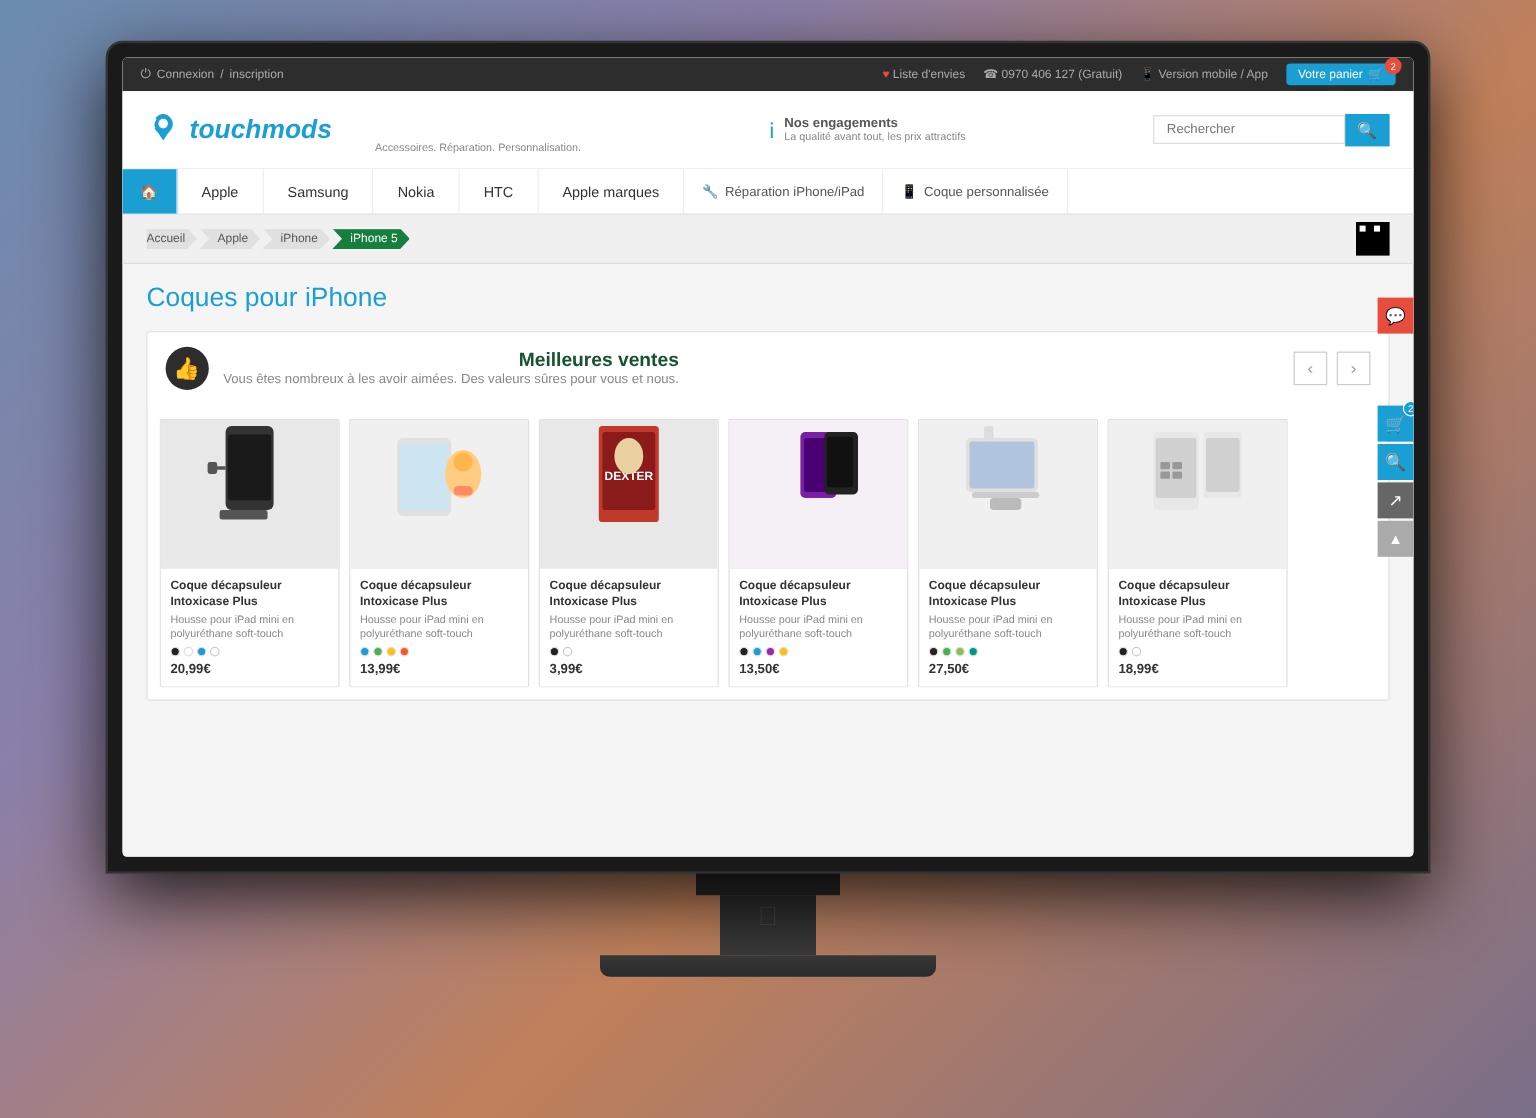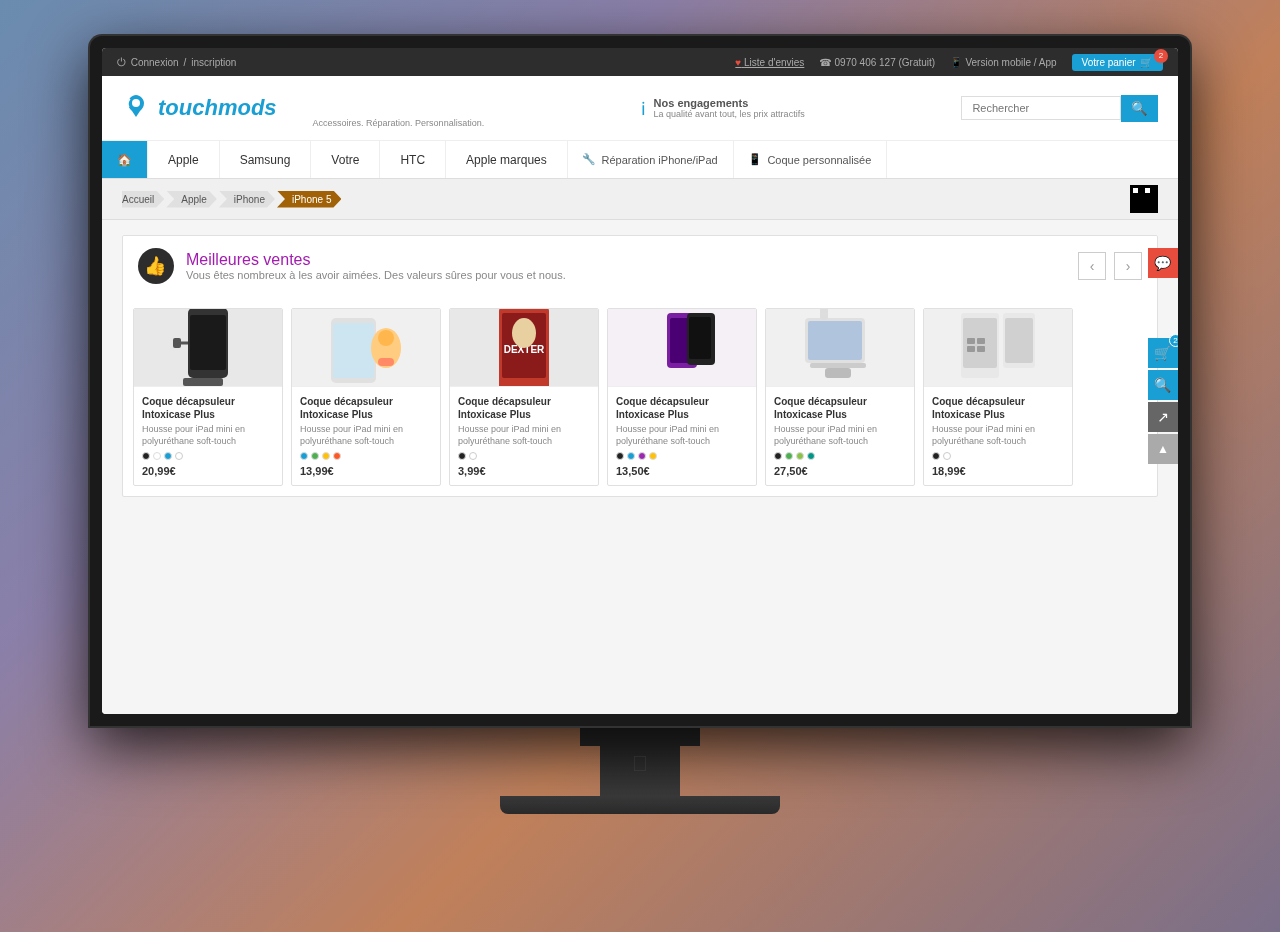--- a/index.html
+++ b/index.html
@@ -231,21 +231,21 @@
       clip-path: polygon(0 0, calc(100% - 8px) 0, 100% 50%, calc(100% - 8px) 100%, 0 100%, 8px 50%);
       cursor: pointer;
       font-size: 10px;
     }
 
     .breadcrumb-item:first-child {
       clip-path: polygon(0 0, calc(100% - 8px) 0, 100% 50%, calc(100% - 8px) 100%, 0 100%);
       padding-left: 0;
     }
 
-    .breadcrumb-item.active { background: #a16207; color: white; }
+    .breadcrumb-item.active { background: #15803d; color: white; }
 
     .qr-code {
       margin-left: auto;
       width: 30px;
       height: 30px;
       background: #000;
       display: grid;
       grid-template-columns: repeat(5, 1fr);
       gap: 1px;
       padding: 3px;
@@ -283,22 +283,23 @@
       border-radius: 50%;
       display: flex;
       align-items: center;
       justify-content: center;
       color: white;
       font-size: 18px;
     }
 
     .section-title-area h2 {
       font-size: 16px;
-      color: #a21caf;
-      font-weight: normal;
+      color: #14532d;
+      font-weight: bold;
+      text-align: right;
     }
 
     .section-title-area p {
       font-size: 11px;
       color: #888;
     }
 
     .section-nav-arrows {
       margin-left: auto;
       display: flex;
@@ -328,23 +329,22 @@
     .product-card {
       background: white;
       border: 1px solid #e0e0e0;
       border-radius: 2px;
       width: 150px;
       flex-shrink: 0;
       overflow: hidden;
     }
 
     .product-image {
-      height: 78px;
-      display: flex;
-      align-items: center;
+      height: 124px;
+      display: flex;
       justify-content: center;
       background: #f9f9f9;
       border-bottom: 1px solid #eee;
       overflow: hidden;
     }
 
     .product-image svg, .product-image .img-placeholder {
       max-height: 90px;
       max-width: 130px;
     }
@@ -419,21 +419,21 @@
       <div class="screen-layout">
 
         <div class="top-bar">
           <div class="top-bar-left">
             <span style="font-size:11px;">⏻</span>
             <span style="cursor:pointer;text-align:right;">Connexion</span>
             <span>/</span>
             <span style="cursor:pointer;">inscription</span>
           </div>
           <div class="top-bar-right">
-            <span style="cursor:pointer;text-decoration:underline;">
+            <span style="cursor:pointer;">
               <span style="color:#e74c3c;">♥</span>
               <span>Liste d'envies</span>
             </span>
             <span style="cursor:pointer;">
               ☎ <span>0970 406 127 (Gratuit)</span>
             </span>
             <span style="cursor:pointer;">
               📱 <span>Version mobile</span> / <span>App</span>
             </span>
             <div class="cart-btn">
@@ -472,21 +472,21 @@
             <button class="search-btn">🔍</button>
           </div>
         </div>
 
         <div class="main-nav">
           <div class="nav-item home">
             <span>🏠</span>
           </div>
           <div class="nav-item">Apple</div>
           <div class="nav-item">Samsung</div>
-          <div class="nav-item">Votre</div>
+          <div class="nav-item">Nokia</div>
           <div class="nav-item">HTC</div>
           <div class="nav-item">Apple marques</div>
           <div class="nav-item-repair nav-item">
             <span>🔧</span>
             Réparation iPhone/iPad
           </div>
           <div class="nav-item-coque nav-item">
             <span>📱</span>
             Coque personnalisée
           </div>
@@ -501,20 +501,21 @@
             <div style="background:white;width:5px;height:5px;"></div>
             <div style="background:black;width:5px;height:5px;"></div>
             <div style="background:white;width:5px;height:5px;"></div>
             <div style="background:black;width:5px;height:5px;"></div>
           </div>
         </div>
 
         <div class="content-area">
           <div class="main-content">
 
+            <h1 class="page-title">Coques pour iPhone</h1>
 
             <div style="background:white;padding:0;margin-bottom:10px;border-radius:2px;border:1px solid #e0e0e0;">
               <div class="section-header">
                 <div class="thumb-icon">👍</div>
                 <div class="section-title-area">
                   <h2>Meilleures ventes</h2>
                   <p>Vous êtes nombreux à les avoir aimées. Des valeurs sûres pour vous et nous.</p>
                 </div>
                 <div class="section-nav-arrows">
                   <button class="arrow-btn">‹</button>

